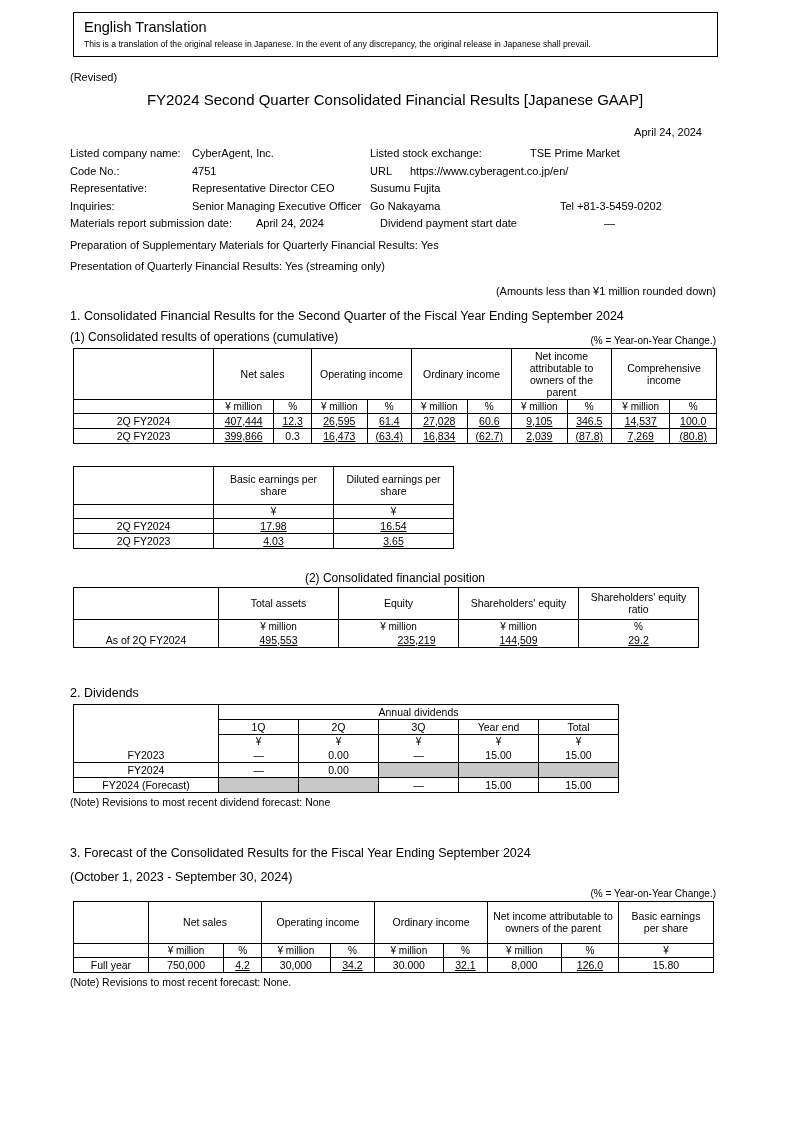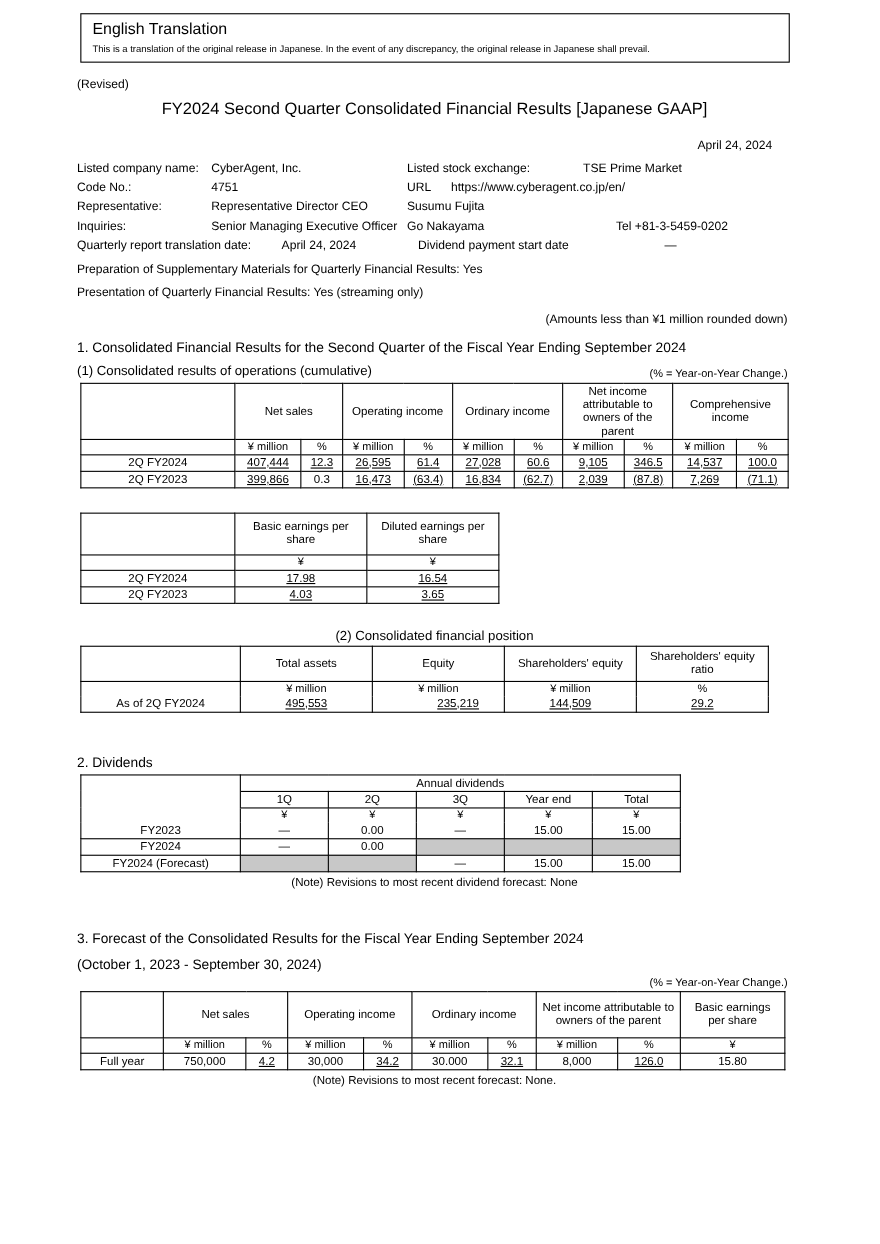--- a/index.html
+++ b/index.html
@@ -107,21 +107,20 @@
   }
   td.lft { text-align: left; padding-left: 8px; }
   td.rgt { text-align: right; padding-right: 5px; }
   .u { text-decoration: underline; }
   .nb { border: none !important; }
   .unit-row td { font-size: 10px; }
   .shaded { background: #c8c8c8; }
   .note {
     font-size: 10.5px;
     margin-top: 3px;
-    text-align: center;
   }
   .hspace-sm { height: 10px; }
   .hspace-md { height: 20px; }
   .hspace-lg { height: 26px; }
   .tbl-wrap { margin-left: 3px; }
   .two-line { line-height: 12px; }
 </style>
 </head>
 <body>
 
@@ -174,21 +173,21 @@
           <span class="lbl lbl-w1">Inquiries:</span>
           <span class="val">Senior Managing Executive Officer</span>
         </div>
         <div class="info-r" style="justify-content:flex-start;">
           <span class="val" style="width:190px;">Go Nakayama</span>
           <span class="val">Tel +81-3-5459-0202</span>
         </div>
       </div>
       <div class="info-row">
         <div class="info-l" style="width:310px;">
-          <span class="lbl" style="width:186px;">Quarterly report translation date:</span>
+          <span class="lbl" style="width:186px;">Materials report submission date:</span>
           <span class="val">April 24, 2024</span>
         </div>
         <div class="info-r">
           <span class="lbl" style="width:224px;">Dividend payment start date</span>
           <span class="val">—</span>
         </div>
       </div>
       <div class="info-line" style="margin-top:4px;">Preparation of Supplementary Materials for Quarterly Financial Results: Yes</div>
       <div class="info-line" style="margin-top:4px;">Presentation of Quarterly Financial Results: Yes (streaming only)</div>
     </div>
@@ -242,21 +241,21 @@
         <td class="lft">2Q FY2023</td>
         <td class="rgt u">399,866</td>
         <td class="rgt">0.3</td>
         <td class="rgt u">16,473</td>
         <td class="rgt u">(63.4)</td>
         <td class="rgt u">16,834</td>
         <td class="rgt u">(62.7)</td>
         <td class="rgt u">2,039</td>
         <td class="rgt u">(87.8)</td>
         <td class="rgt u">7,269</td>
-        <td class="rgt u">(71.1)</td>
+        <td class="rgt u">(80.8)</td>
       </tr>
     </tbody>
         </table>
     </div>
 
     <div class="hspace-md"></div>
 
     <div class="tbl-wrap">
     <table class="ft">
       <tbody>

